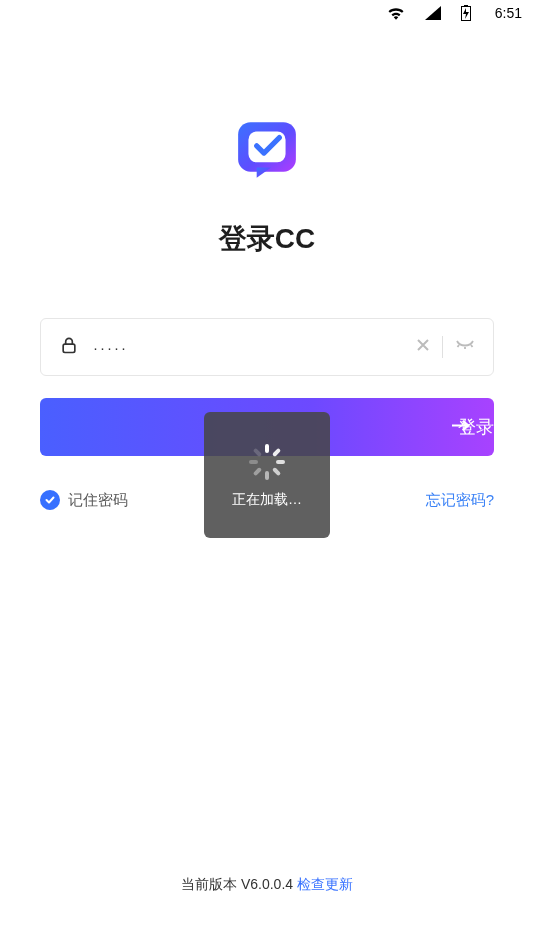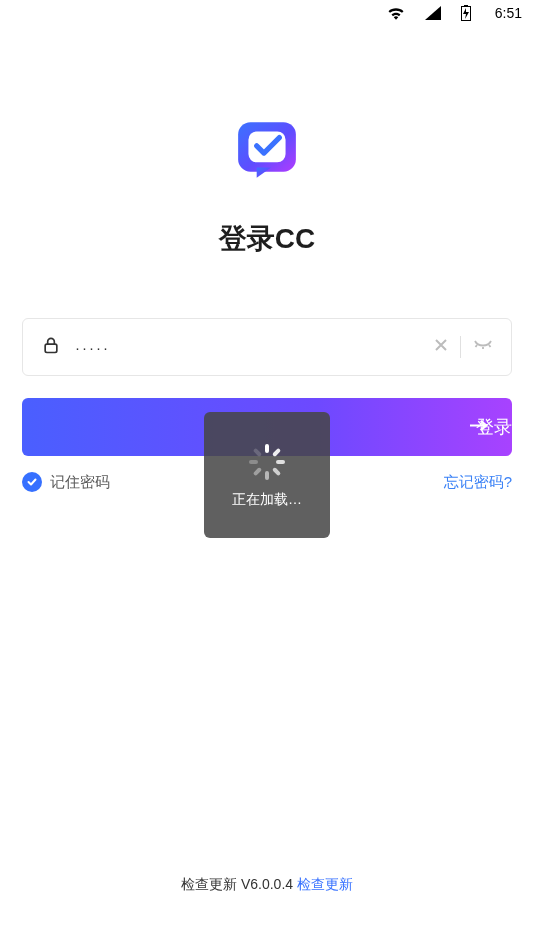--- a/index.html
+++ b/index.html
@@ -14,21 +14,21 @@
     .status-bar {
       display: flex;
       justify-content: flex-end;
       align-items: center;
       padding: 4px 12px;
       gap: 20px;
       height: 26px;
     }
     .status-bar svg { display: block; }
     .time { font-size: 14px; font-weight: 500; margin-left: 4px; color: #000; }
-    .content { padding: 0 22px; }
+    .content { padding: 0 40px; }
     .logo-wrap {
       display: flex;
       justify-content: center;
       margin-top: 92px;
     }
     .title {
       text-align: center;
       font-size: 28px;
       font-weight: 700;
       color: #1e1e1e;
@@ -71,21 +71,21 @@
     .login-btn .arrow {
       position: absolute;
       right: 24px;
       top: 50%;
       transform: translateY(-50%);
     }
     .row {
       display: flex;
       justify-content: space-between;
       align-items: center;
-      margin-top: 16px;
+      margin-top: 34px;
       font-size: 15px;
     }
     .remember {
       display: flex;
       align-items: center;
       gap: 8px;
       color: #5a5a5a;
       cursor: pointer;
     }
     .check-circle {
@@ -209,21 +209,21 @@
             </svg>
         </span>
         <span>记住密码</span>
       </div>
       <span class="forgot">忘记密码?</span>
     </div>
   </div>
 </div>
 
 <div class="footer">
-  <span>检查更新 V6.0.0.4</span>
+  <span>当前版本 V6.0.0.4</span>
   <span class="check-update">检查更新</span>
 </div>
 
 <div class="overlay">
   <svg class="spinner" viewBox="0 0 40 40">
     <g fill="#fff">
       <rect x="18" y="2" width="4" height="9" rx="2" opacity="1"></rect>
       <rect x="18" y="2" width="4" height="9" rx="2" opacity="0.9" transform="rotate(45 20 20)"></rect>
       <rect x="18" y="2" width="4" height="9" rx="2" opacity="0.8" transform="rotate(90 20 20)"></rect>
       <rect x="18" y="2" width="4" height="9" rx="2" opacity="0.7" transform="rotate(135 20 20)"></rect>

